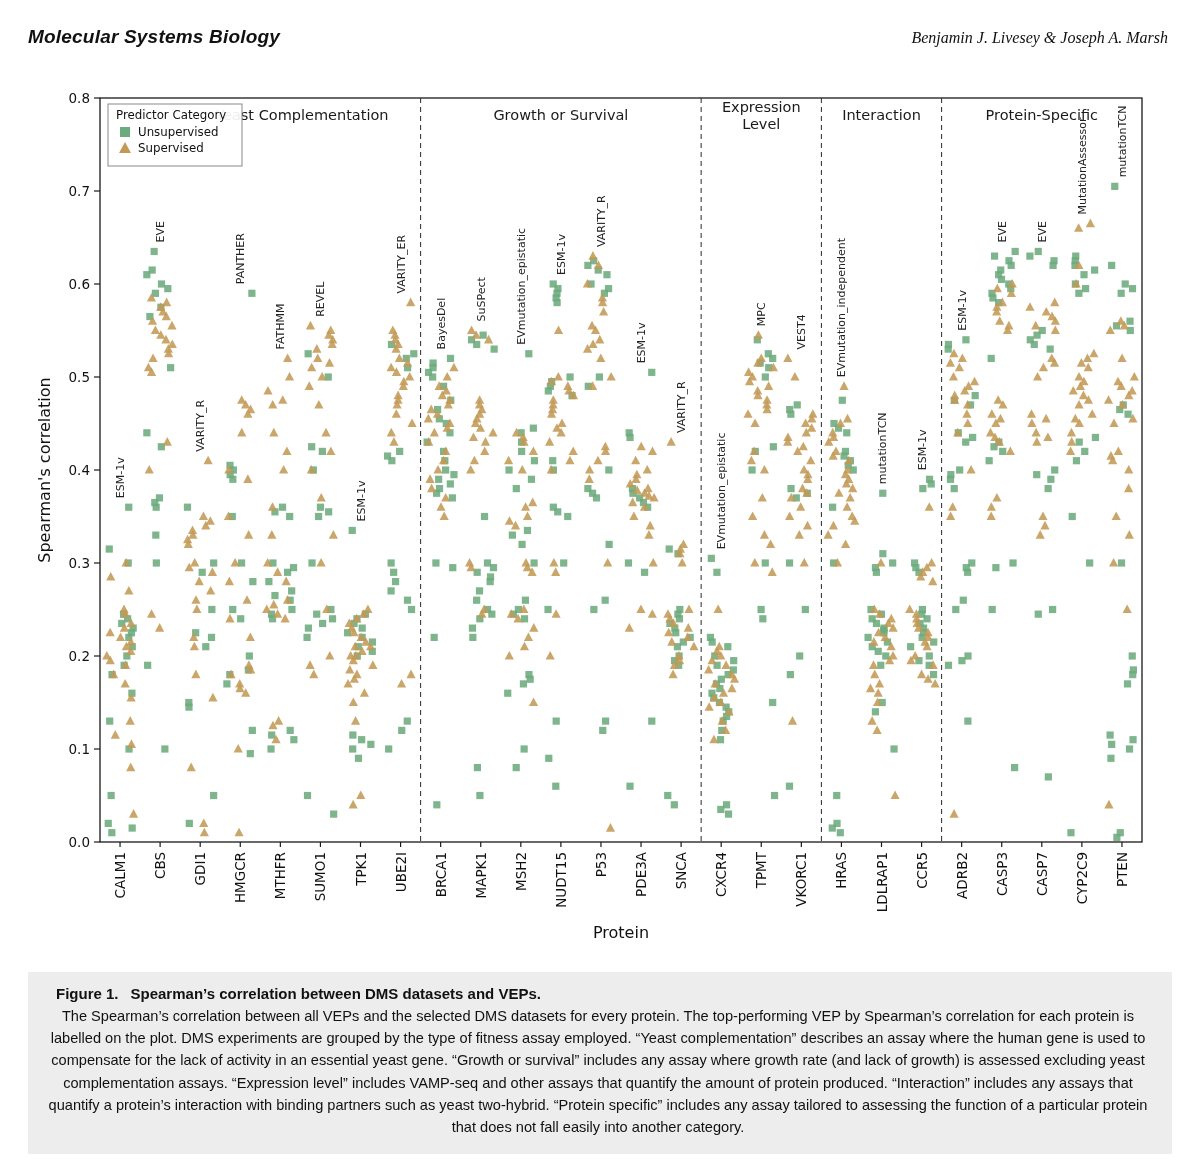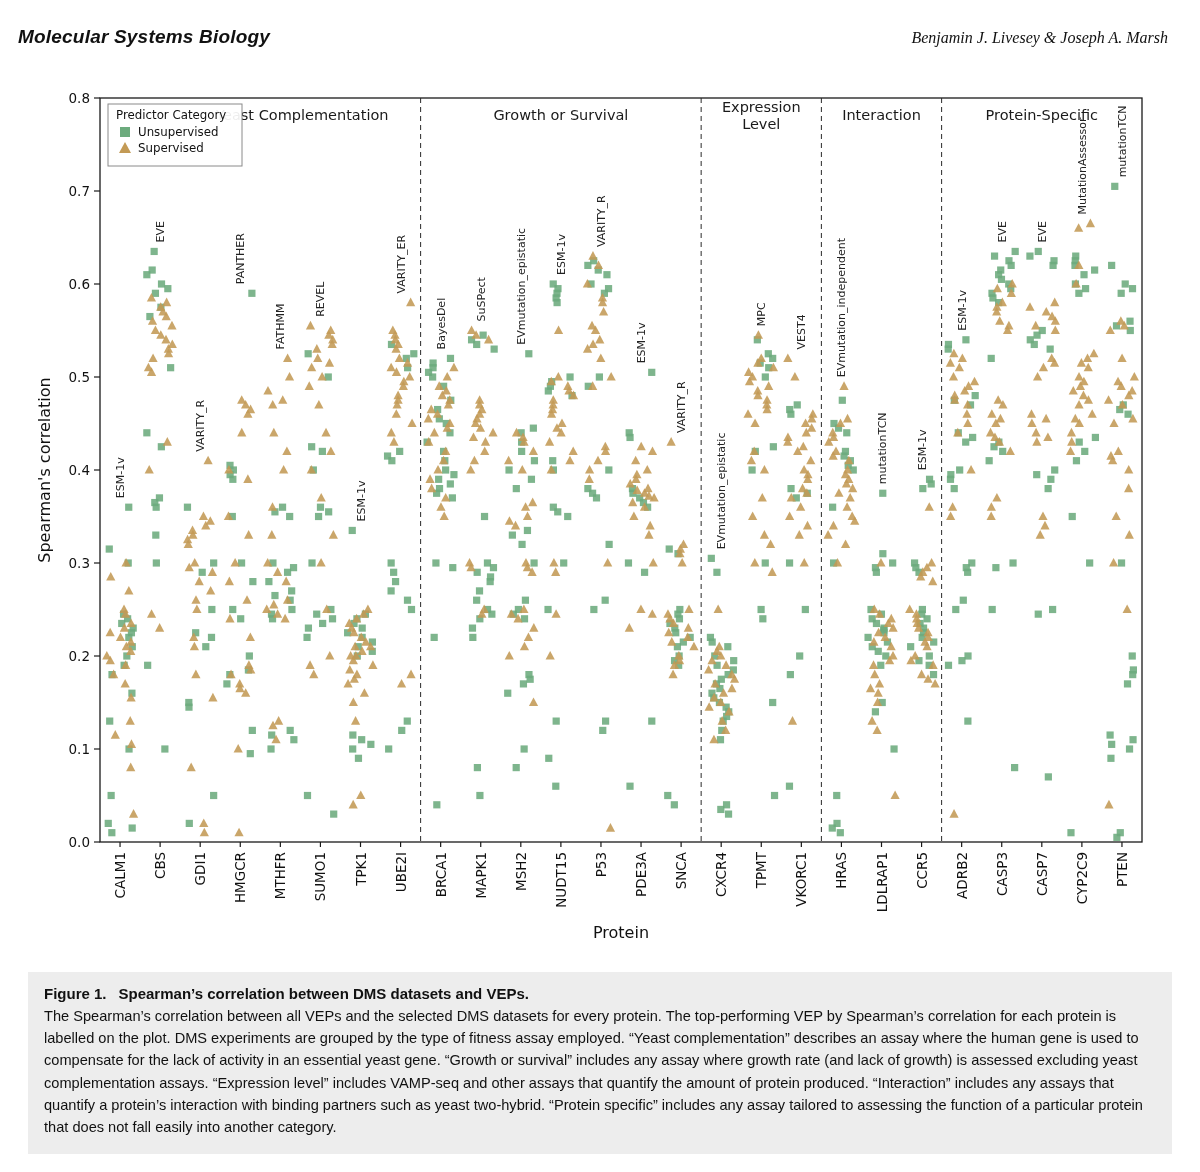--- a/index.html
+++ b/index.html
@@ -1,26 +1,26 @@
 <!DOCTYPE html>
 <html><head>
 <meta charset="utf-8">
 <style>
   html,body{margin:0;padding:0;background:#ffffff;}
   body{width:1200px;font-family:"Liberation Sans",sans-serif;color:#111;}
-  header{display:flex;justify-content:space-between;align-items:baseline;padding:26px 32px 4px 18px;}
+  header{display:flex;justify-content:space-between;align-items:baseline;padding:26px 32px 4px 28px;}
   .journal{font-weight:bold;font-style:italic;font-size:19px;letter-spacing:.2px;font-family:"Liberation Sans",sans-serif;}
   .authors{font-style:italic;font-size:16px;font-family:"Liberation Serif",serif;}
   .fig{padding:34px 30px 0 30px;}
   svg text{font-family:"DejaVu Sans",sans-serif;}
   .caption{margin:20px 28px 24px 28px;background:#ededed;padding:13px 20px 16px 16px;}
-  .cap-head{margin:0 0 3px 0;font-size:15px;}
+  .cap-head{margin:0 0 3px 12px;font-size:15px;}
   .cap-label{font-weight:bold;}
   .cap-title{font-weight:bold;margin-left:12px;}
-  .cap-body{margin:0;font-size:14.6px;line-height:1.52;}
+  .cap-body{margin:0;font-size:14.6px;line-height:1.52;text-align:center;}
 </style>
 </head>
 <body>
 
 <div>
   <header>
     <div class="journal">Molecular Systems Biology</div>
     <div class="authors">Benjamin J. Livesey &amp; Joseph A. Marsh</div>
   </header>
 

